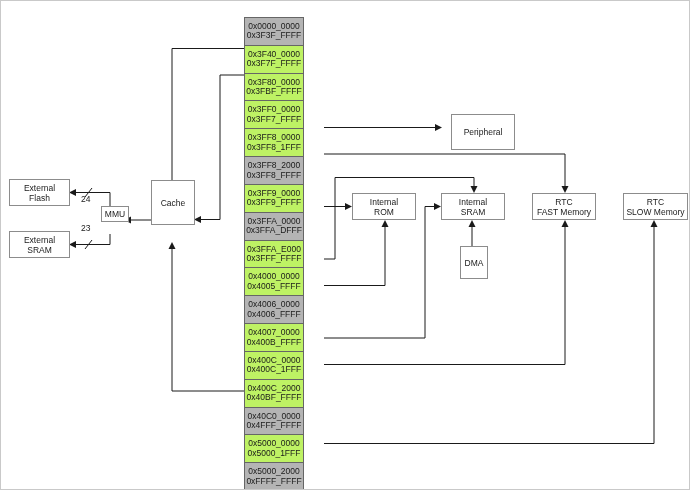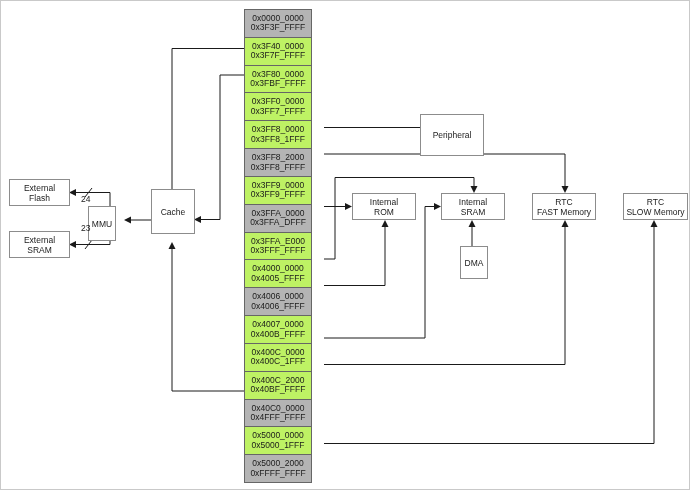--- a/index.html
+++ b/index.html
@@ -2,21 +2,21 @@
 <html><head>
 <meta charset="utf-8">
 <style>
   html,body{margin:0;padding:0;background:#fff;}
   .canvas{
     position:relative;width:690px;height:490px;background:#ffffff;
     border:1px solid #c9c9c9;box-sizing:border-box;overflow:hidden;
     font-family:"Liberation Sans", sans-serif;color:#1a1a1a;
   }
   .mem-col{
-    position:absolute;left:243px;top:8px;width:68px;height:474px;
+    position:absolute;left:243px;top:16px;width:60px;height:474px;
     box-sizing:border-box;border-bottom:1px solid #666;
     display:flex;flex-direction:column;
   }
   .mem-row{
     box-sizing:border-box;flex:1 1 0;
     border:1px solid #666;border-bottom:none;
     background:#bef264;
     display:flex;flex-direction:column;align-items:center;justify-content:center;
     text-align:center;
   }
@@ -178,27 +178,27 @@
   </div>
 
   <div class="box" style="left:8px;top:178px;width:61px;height:27px">
     <div>External</div>
     <div>Flash</div>
   </div>
   <div class="box" style="left:8px;top:230px;width:61px;height:27px">
     <div>External</div>
     <div>SRAM</div>
   </div>
-  <div class="box" style="left:87px;top:205px;width:28px;height:35px">
+  <div class="box" style="left:100px;top:205px;width:28px;height:16px">
     <div>MMU</div>
   </div>
-  <div class="box" style="left:150px;top:188px;width:44px;height:45px">
+  <div class="box" style="left:150px;top:179px;width:44px;height:45px">
     <div>Cache</div>
   </div>
-  <div class="box" style="left:419px;top:113px;width:64px;height:42px">
+  <div class="box" style="left:450px;top:113px;width:64px;height:36px">
     <div>Peripheral</div>
   </div>
   <div class="box" style="left:351px;top:192px;width:64px;height:27px">
     <div>Internal</div>
     <div>ROM</div>
   </div>
   <div class="box" style="left:440px;top:192px;width:64px;height:27px">
     <div>Internal</div>
     <div>SRAM</div>
   </div>

